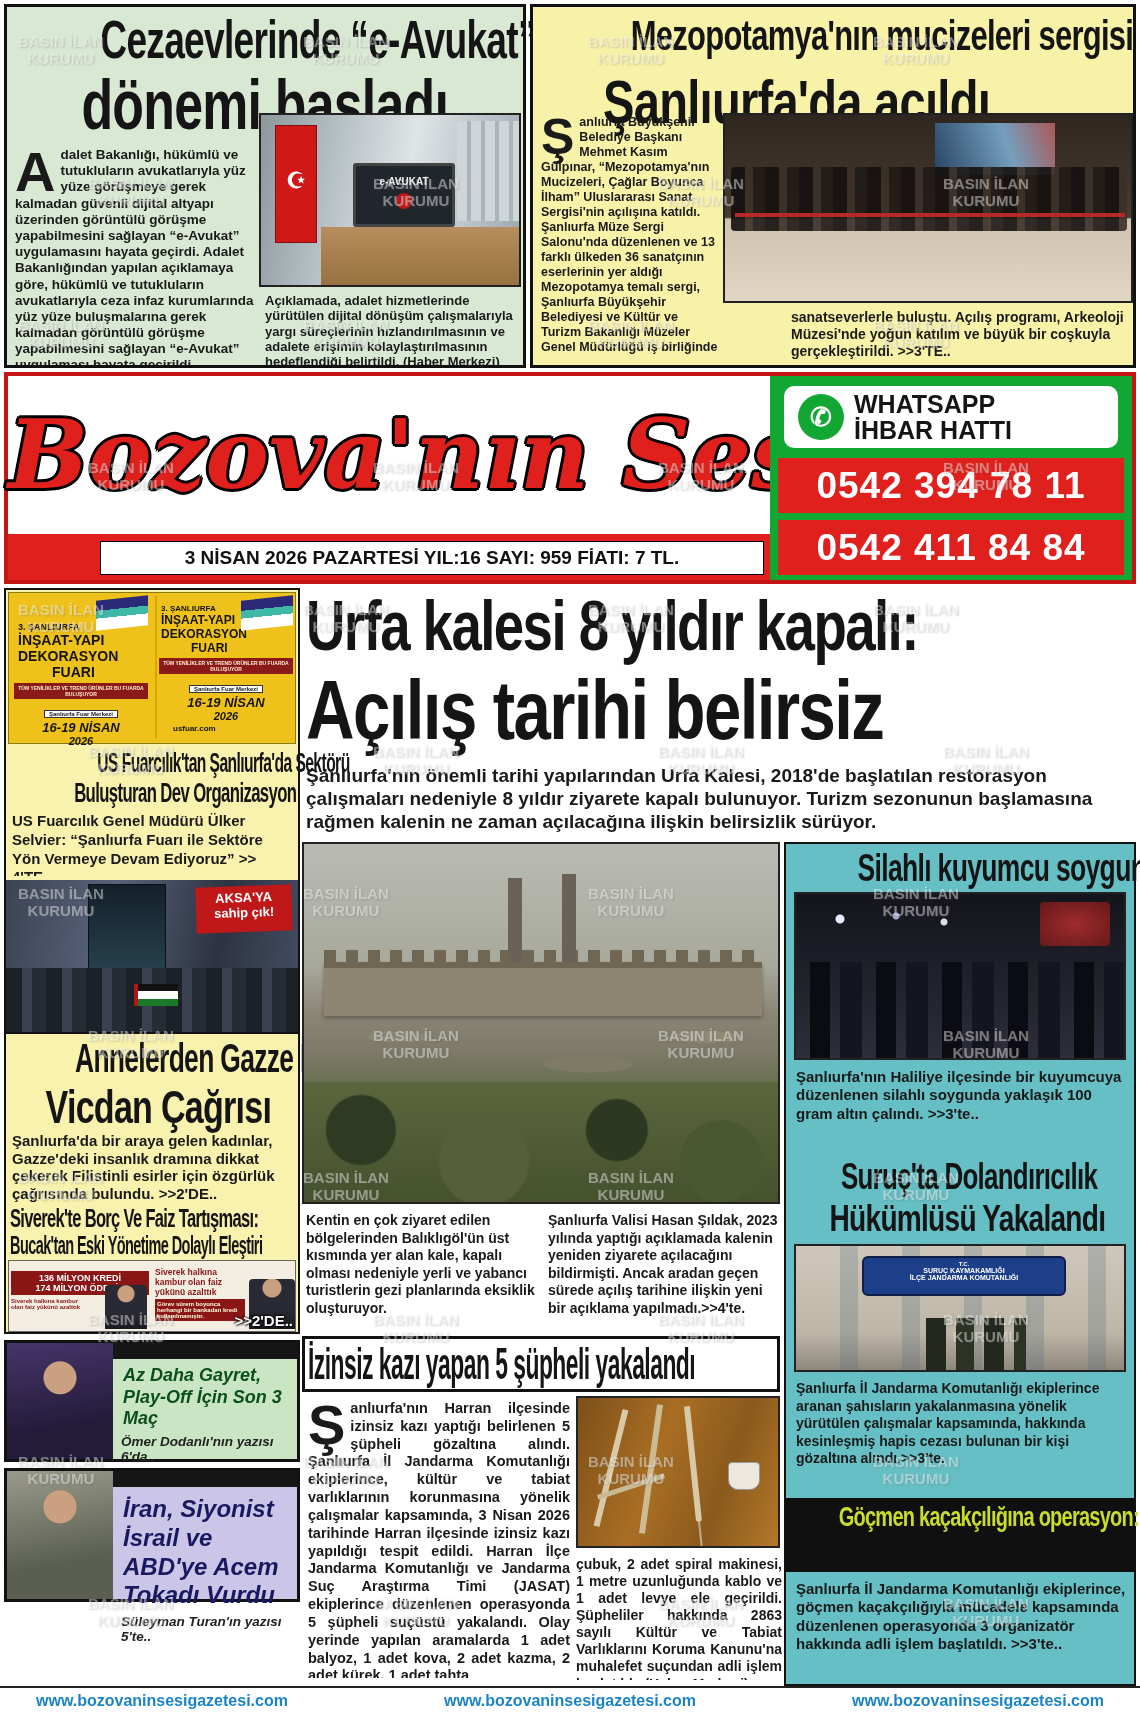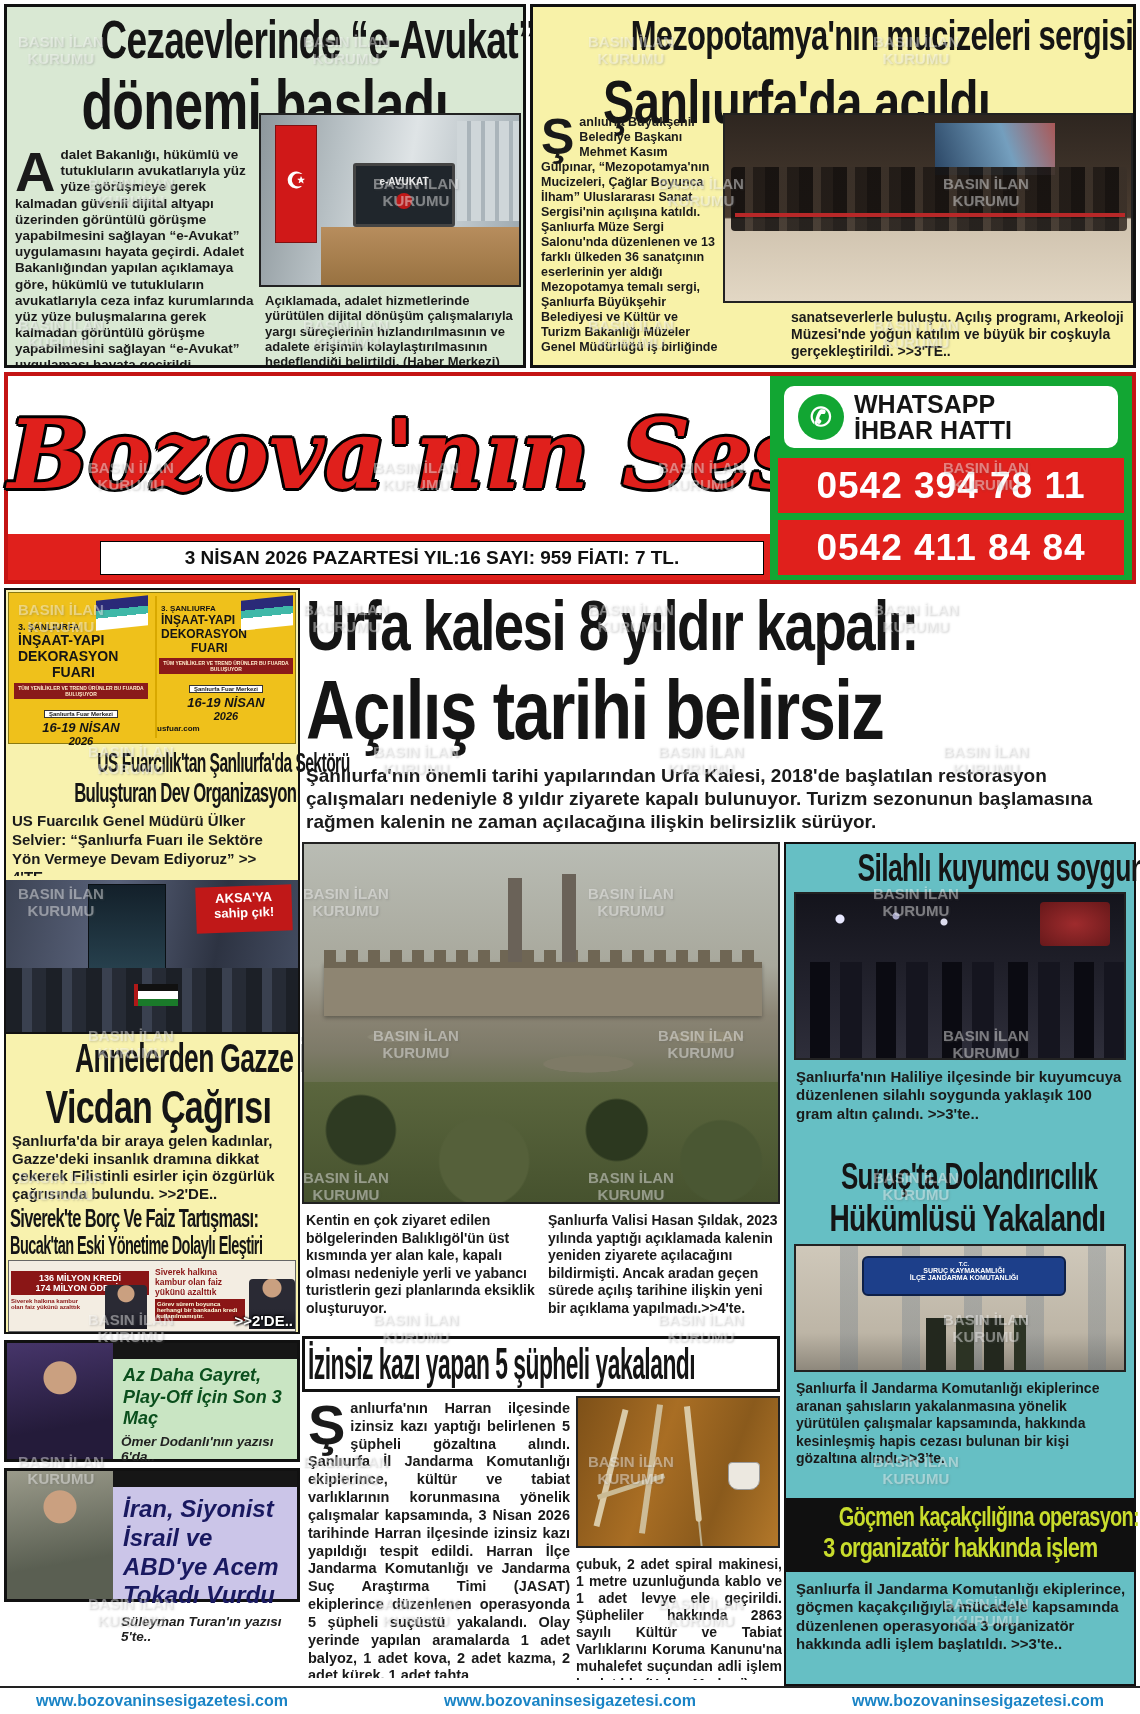--- a/index.html
+++ b/index.html
@@ -104,21 +104,21 @@
       <div class="abs" style="left:146px;top:3px;width:138px;height:142px;text-align:center;border-left:2px solid #d8a800;">
         <div style="position:absolute;right:2px;top:2px;width:52px;height:30px;background:linear-gradient(#2a2a78 0 34%,#3fb8a8 34% 60%,#fff 60% 100%);transform:skewY(-6deg);"></div>
         <div style="font-size:8px;margin-top:8px;text-align:left;padding-left:4px;">3. ŞANLIURFA</div>
         <div style="font-size:12px;text-align:left;padding-left:4px;">İNŞAAT-YAPI</div>
         <div style="font-size:12px;text-align:left;padding-left:4px;">DEKORASYON</div>
         <div style="font-size:12px;text-align:left;padding-left:34px;">FUARI</div>
         <div style="font-size:5px;background:#8a1a1a;color:#ffeccc;margin:3px 2px;padding:2px 0;">TÜM YENİLİKLER VE TREND ÜRÜNLER BU FUARDA BULUŞUYOR</div>
         <div style="font-size:6px;border:1px solid #333;display:inline-block;padding:0 4px;background:#fff;">Şanlıurfa Fuar Merkezi</div>
         <div style="font-size:13px;font-style:italic;">16-19 NİSAN</div>
         <div style="font-size:11px;font-style:italic;">2026</div>
-        <div style="font-size:8px;text-align:left;padding-left:0;margin-top:2px;">usfuar.com</div>
+        <div style="font-size:8px;text-align:left;padding-left:16px;margin-top:2px;">usfuar.com</div>
       </div>
     </div>
 
     <div class="cwrap abs" style="left:0;top:158px;width:292px;">
       <span class="cond" style="font-size:27px;transform:scaleX(.58);">US Fuarcılık'tan Şanlıurfa'da Sektörü</span>
     </div>
     <div class="cwrap abs" style="left:0;top:188px;width:292px;">
       <span class="cond" style="font-size:27px;transform:scaleX(.62);">Buluşturan Dev Organizasyon</span>
     </div>
     <div class="abs body-txt" style="left:6px;top:222px;width:282px;height:64px;font-size:15px;line-height:1.25;">US Fuarcılık Genel Müdürü Ülker Selvier: “Şanlıurfa Fuarı ile Sektöre Yön Vermeye Devam Ediyoruz” &gt;&gt; 4'TE..</div>
@@ -243,21 +243,20 @@
         <div style="font-size:6px;margin-top:3px;">T.C.</div>
         <div style="font-size:7px;">SURUÇ KAYMAKAMLIĞI</div>
         <div style="font-size:7px;">İLÇE JANDARMA KOMUTANLIĞI</div>
       </div>
       <div style="position:absolute;left:120px;bottom:0;width:110px;height:52px;background:repeating-linear-gradient(90deg,transparent 0 10px,#23281e 10px 30px,transparent 30px 40px,#2c3324 40px 58px);"></div>
     </div>
     <div class="body-txt" style="position:absolute;left:10px;top:536px;width:332px;height:112px;font-size:14px;line-height:1.25;">Şanlıurfa İl Jandarma Komutanlığı ekiplerince aranan şahısların yakalanmasına yönelik yürütülen çalışmalar kapsamında, hakkında kesinleşmiş hapis cezası bulunan bir kişi gözaltına alındı.&gt;&gt;3'te.</div>
 
     <div class="abs" style="left:0;top:654px;width:348px;height:74px;background:#101010;text-align:center;">
       <div class="cwrap"><span class="cond lime" style="font-size:27px;transform:scaleX(.74);margin-top:4px;">Göçmen kaçakçılığına operasyon:</span></div>
-      <div class="cwrap"><span class="cond lime" style="font-size:27px;transform:scaleX(.80);">3 organizatör hakkında işlem</span></div>
     </div>
     <div class="body-txt" style="position:absolute;left:10px;top:736px;width:332px;height:100px;font-size:15px;line-height:1.22;">Şanlıurfa İl Jandarma Komutanlığı ekiplerince, göçmen kaçakçılığıyla mücadele kapsamında düzenlenen operasyonda 3 organizatör hakkında adli işlem başlatıldı. &gt;&gt;3'te..</div>
   </div>
 
   <div class="abs" style="left:0;top:1686px;width:1140px;height:28px;background:#fff;display:flex;align-items:center;justify-content:space-between;padding:0 36px;box-sizing:border-box;border-top:2px solid #222;">
     <span class="footer-link">www.bozovaninsesigazetesi.com</span>
     <span class="footer-link">www.bozovaninsesigazetesi.com</span>
     <span class="footer-link">www.bozovaninsesigazetesi.com</span>
   </div>
 

